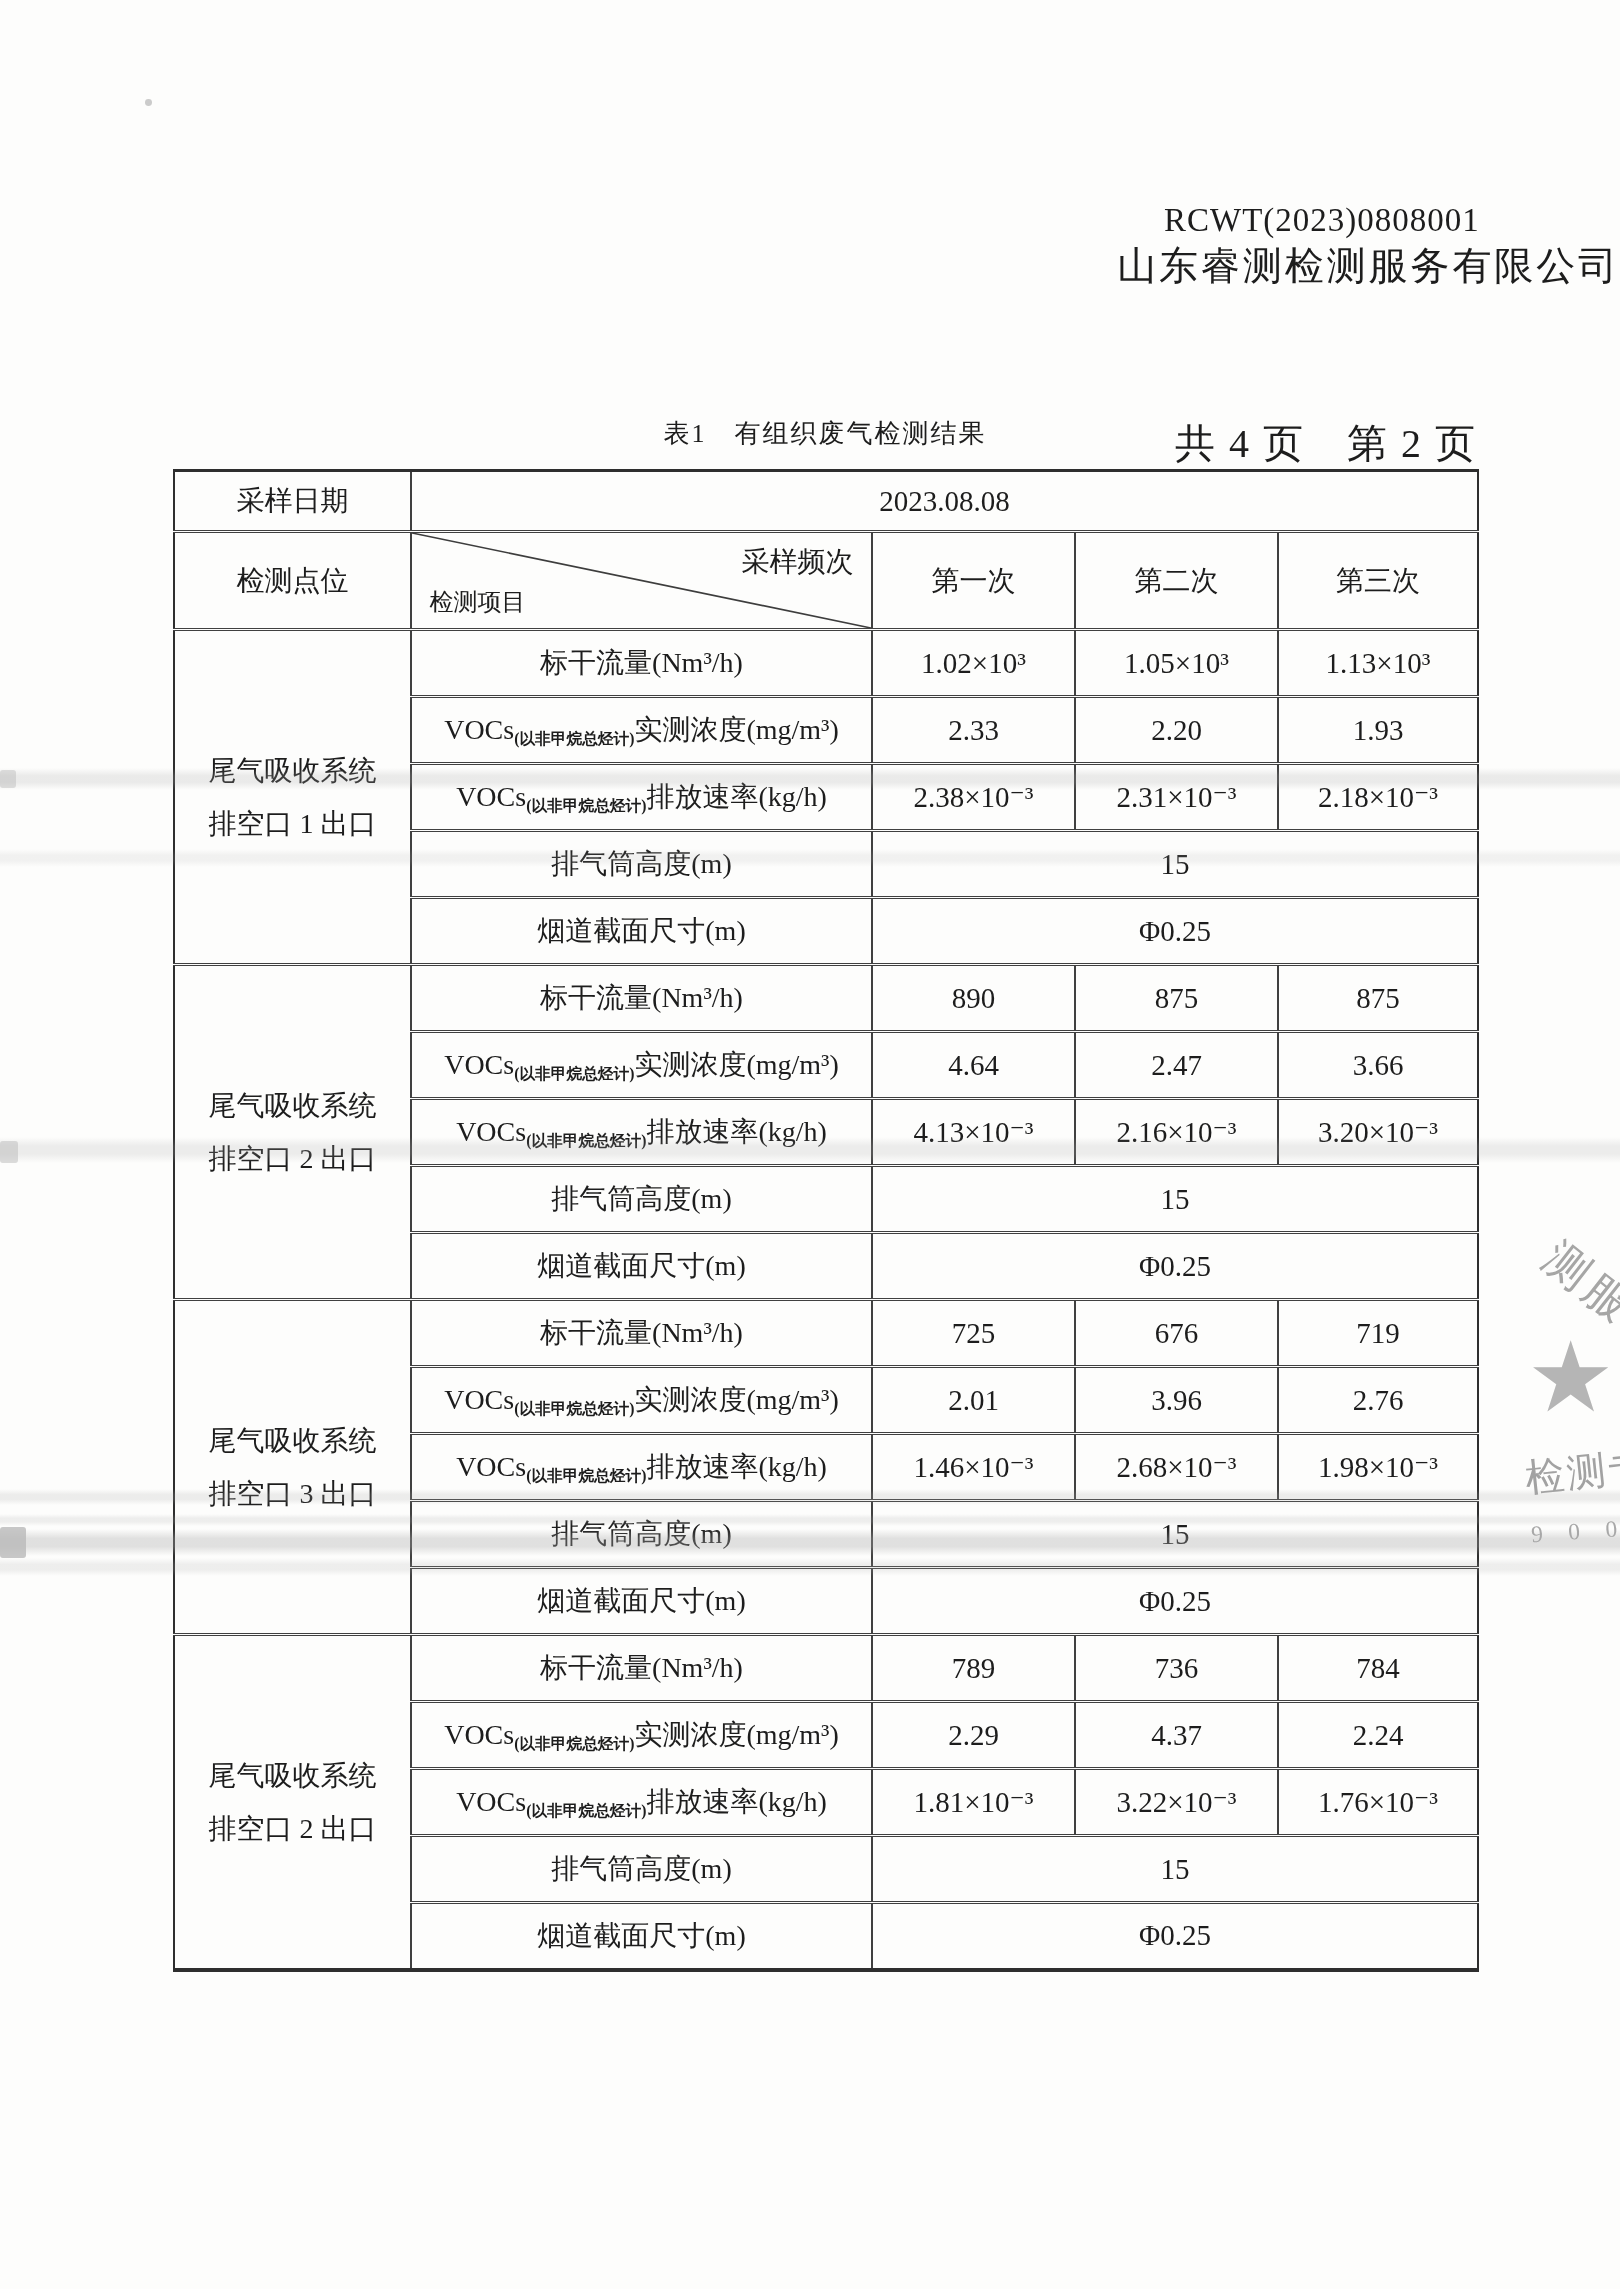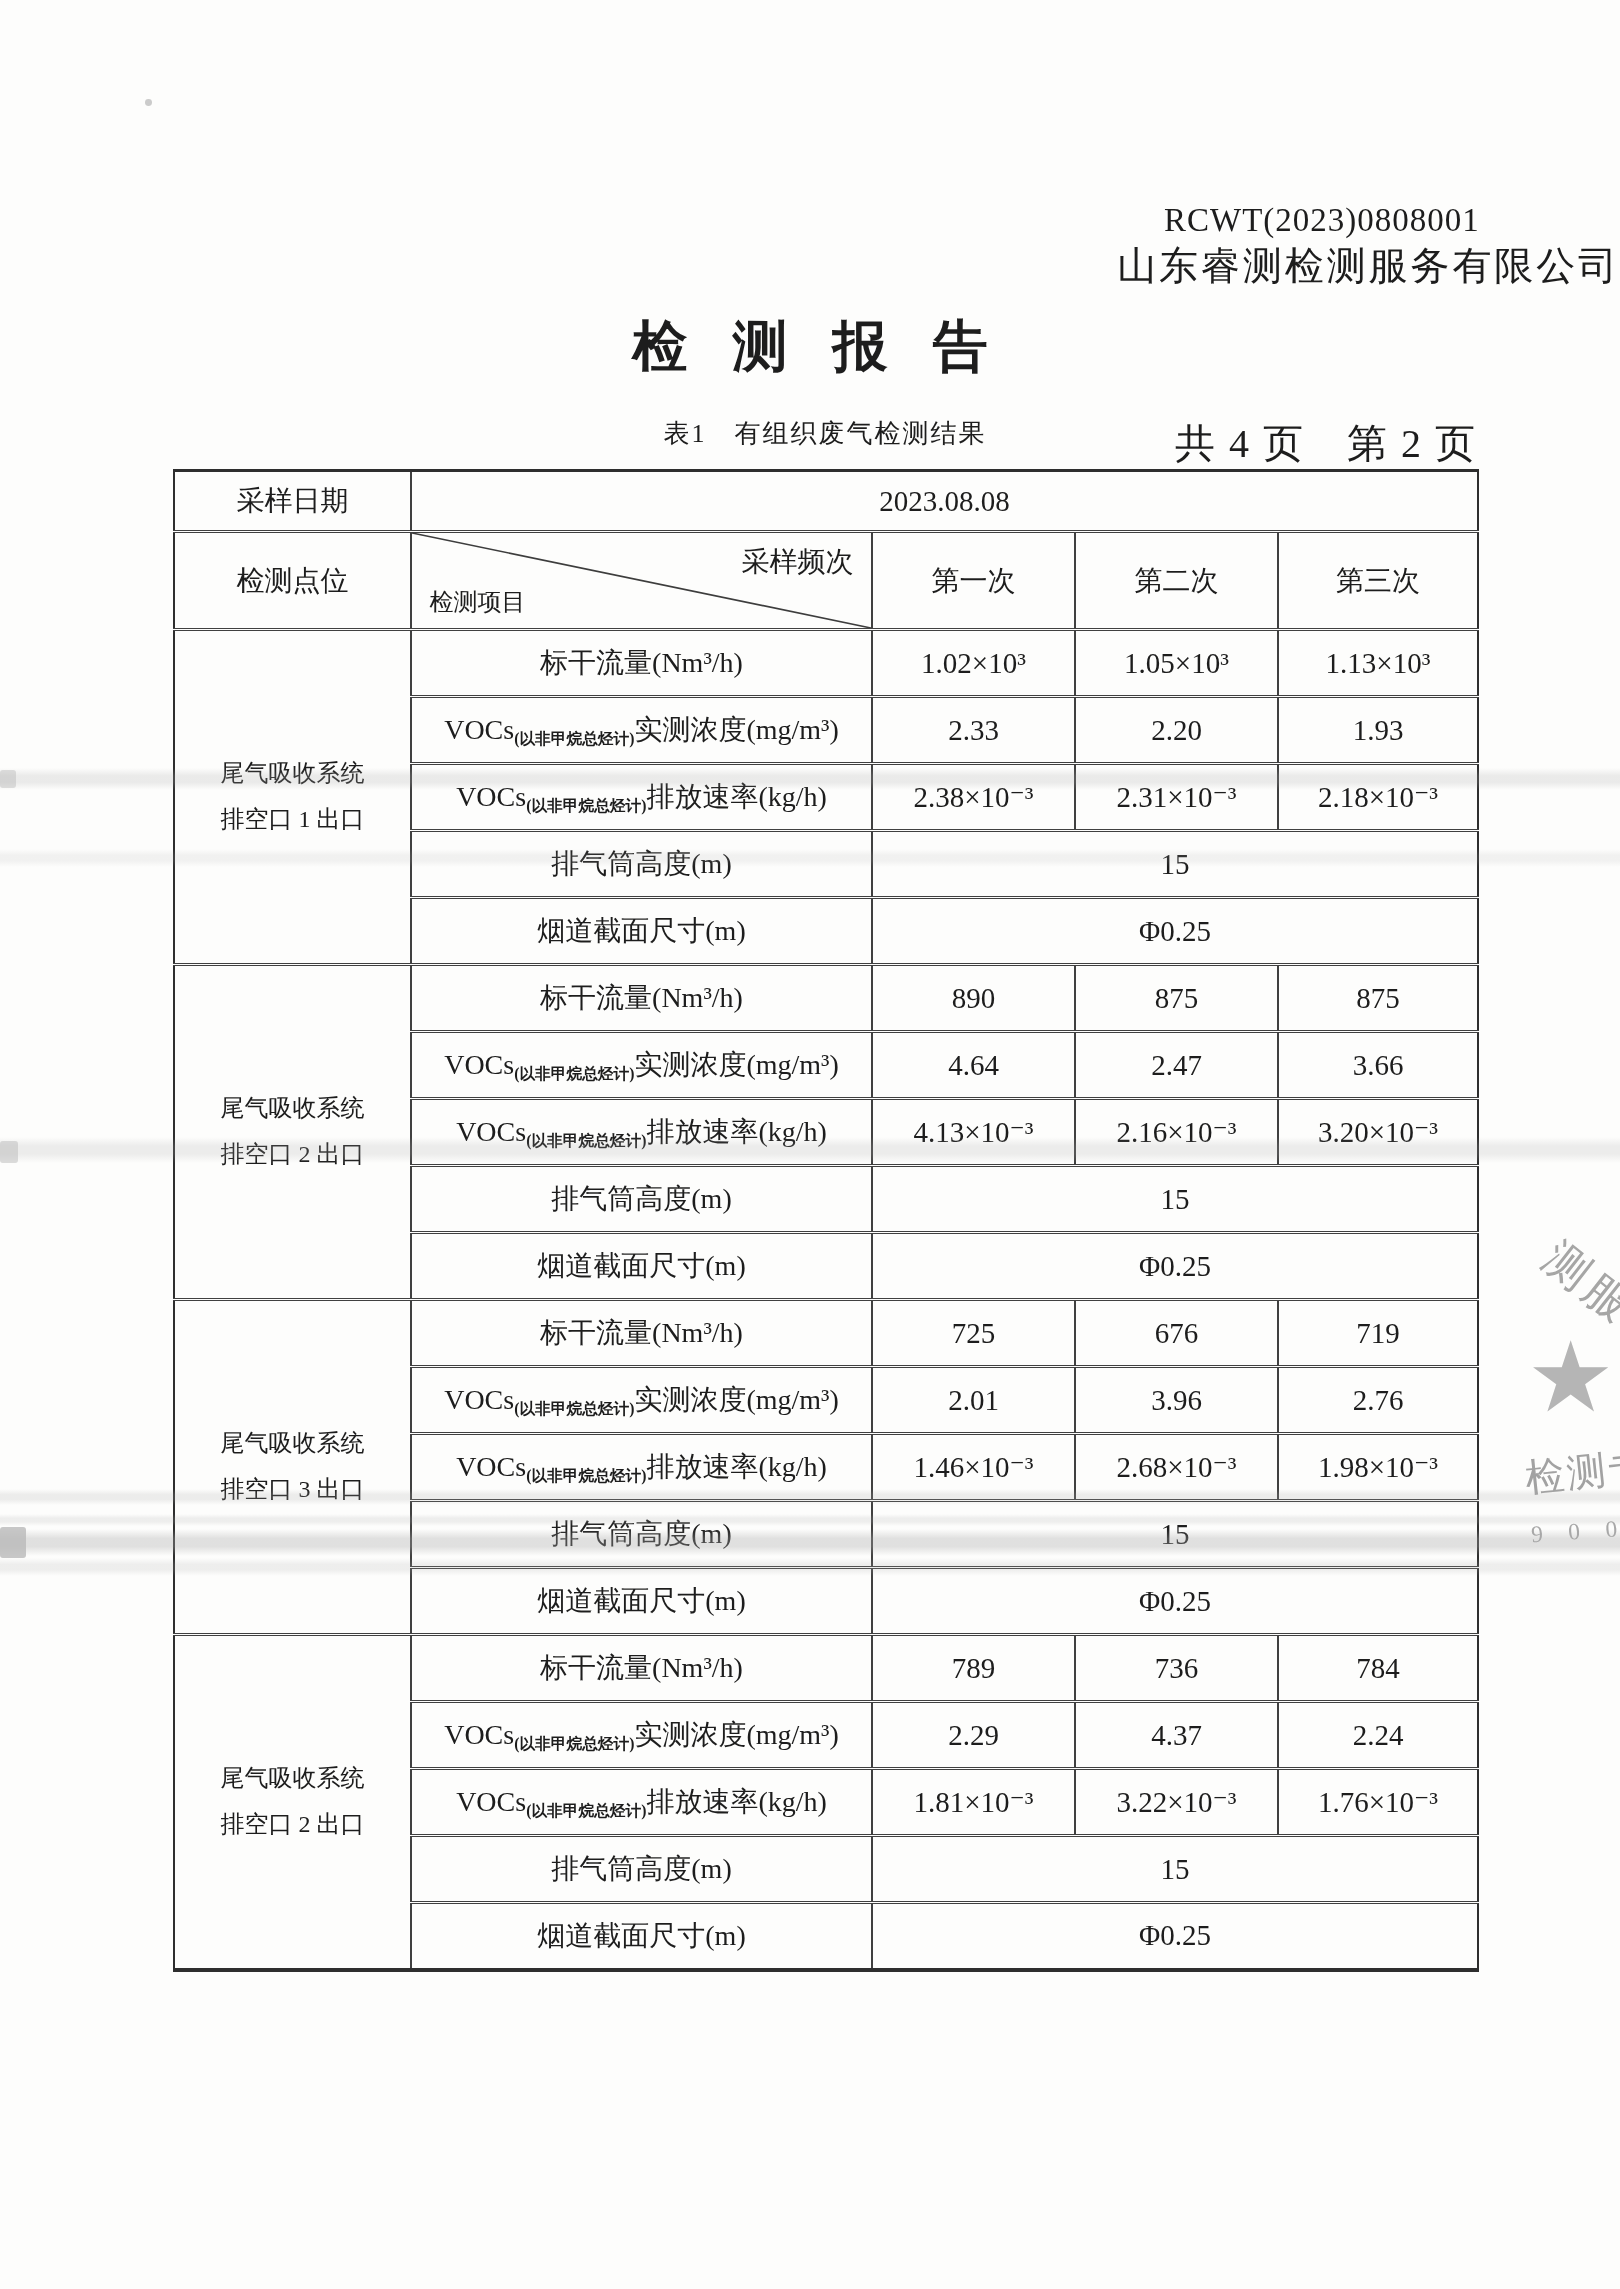--- a/index.html
+++ b/index.html
@@ -28,21 +28,21 @@
     font-size:28px;
   }
   .edge-t{border-top:3.9px solid #2e2e2e;}
   .edge-b{border-bottom:4.9px solid #2e2e2e;}
   .edge-l{border-left:2.9px solid #2e2e2e;}
   .edge-r{border-right:2.9px solid #2e2e2e;}
   tr.r-date{height:61px;}
   tr.r-head{height:98px;}
   tr.r-data{height:67px;}
   td.val{font-size:29px;}
-  td.site{line-height:1.9; font-size:24px;}
+  td.site{line-height:1.9; font-size:28px;}
   .sub{font-size:15.7px; vertical-align:-4.9px;font-weight:bold;}
   
   td.diag{position:relative; padding:0;}
   .diag-line{position:absolute; left:0; top:0; width:100%; height:100%; display:block;}
   .diag-top{position:absolute; top:9.8px; right:17.6px; font-size:28px;}
   .diag-bottom{position:absolute; bottom:9.8px; left:17.6px; font-size:24px;text-align:right;}
   
   .band{position:absolute; left:0; width:100%; pointer-events:none; z-index:3;
         background:linear-gradient(to bottom, rgba(168,168,168,0), rgba(168,168,168,.40) 35%, rgba(168,168,168,.40) 65%, rgba(168,168,168,0));}
   .b1{top:768px;height:21.6px;opacity:.55;}
@@ -67,21 +67,20 @@
   .seal-num{position:absolute; left:13.7px; top:271px; font-size:23.5px; letter-spacing:9.8px; color:#a8a8a8;
             transform:rotate(-4deg); white-space:nowrap;}
 </style>
 </head>
 <body>
 
 <div class="page">
 
   <div class="report-no">RCWT(2023)0808001</div>
   <div class="company">山东睿测检测服务有限公司</div>
-  <div class="title">检 测 报 告</div>
 
   <div class="caption-row">
     <div class="caption">表1　有组织废气检测结果</div>
     <div class="page-info">共 4 页　第 2 页</div>
   </div>
 
   <table class="results">
     <colgroup>
       <col style="width:237px">
         <col style="width:461px">

